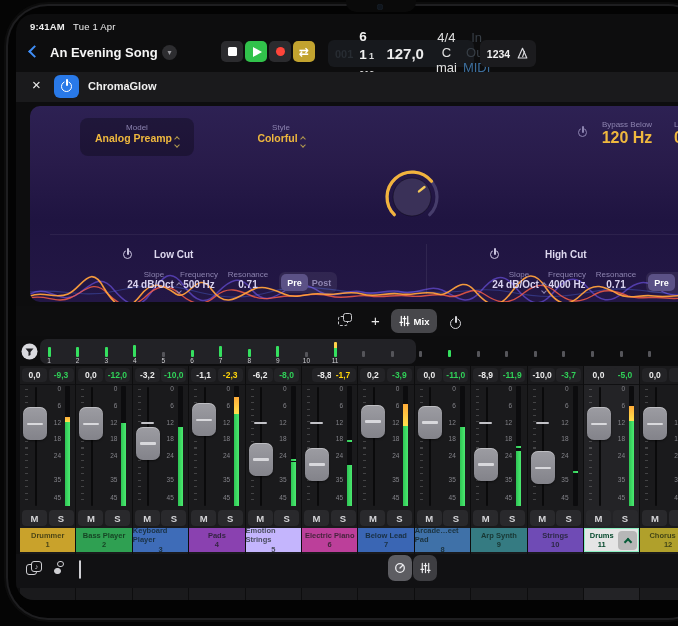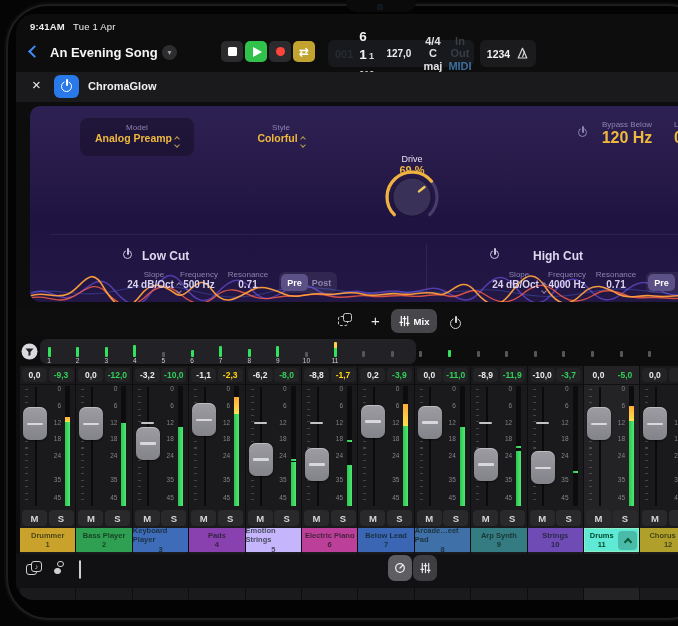--- a/index.html
+++ b/index.html
@@ -23,22 +23,22 @@
   .btn-play{background:#31c24b;}
   .glyph-play{width:0;height:0;border-left:9px solid #fff;border-top:5.5px solid transparent;border-bottom:5.5px solid transparent;margin-left:2px;}
   .glyph-rec{width:9px;height:9px;background:#ff453a;border-radius:50%;}
   .btn-loop{background:#c2a32f;}
   .glyph-loop{color:#fff;font-size:12px;font-weight:700;line-height:1;}
   .lcd{left:312px;top:26px;width:146px;height:27px;background:#17191d;border-radius:6px;display:flex;align-items:center;gap:6px;padding:0 7px;}
   .lcd-ghost{font-size:11px;font-weight:700;color:#272c32;}
   .lcd-big{font-size:13.5px;font-weight:700;color:#f2f2f2;}
   .lcd-mid{font-size:9px;font-weight:700;color:#dcdcdc;margin-left:2px;}
   .lcd-div{width:1px;height:16px;background:#31363c;}
-  .lcd-tempo{font-size:10px;font-weight:700;color:#ececec;}
-  .lcd-stack{display:flex;flex-direction:column;line-height:1.15;font-size:11px;color:#e0e0e0;font-weight:700;text-align:center;}
+  .lcd-tempo{font-size:15px;font-weight:700;color:#ececec;}
+  .lcd-stack{display:flex;flex-direction:column;line-height:1.15;font-size:13px;color:#e0e0e0;font-weight:400;text-align:center;}
   .lcd-stack.dim{color:#373e46;justify-content:center;}
   .lcd-midi{color:#3c6e9c;}
   .count-pill{left:464px;top:26px;width:56px;height:27px;background:#1b1b1e;border-radius:6px;display:flex;align-items:center;justify-content:center;gap:6px;}
   .count-txt{font-size:10.5px;font-weight:700;color:#f0f0f0;}
   
   .plug-header{left:0;top:58px;width:684px;height:30px;background:#1a1a1c;}
   .close-x{left:16px;top:63px;font-size:15px;color:#eee;line-height:1;}
   .pwr-btn-blue{left:38px;top:61px;width:25px;height:23px;border-radius:6px;background:#2979e8;color:#fff;display:flex;align-items:center;justify-content:center;}
   .plug-name{left:72px;top:66px;font-size:11px;font-weight:700;color:#f0f0f0;}
   
@@ -56,21 +56,21 @@
   .sel-value{font-size:10.5px;font-weight:700;color:#efb83e;text-align:center;}
   .stepper{display:inline-flex;flex-direction:column;gap:1.5px;margin-left:3px;vertical-align:1px;}
   .stepper i{display:block;width:4px;height:4px;border-left:1.3px solid #b39b4e;border-top:1.3px solid #b39b4e;}
   .stepper i.up{transform:rotate(45deg);}
   .stepper i.dn{transform:rotate(225deg);}
   .drive-label{font-size:9px;color:#e6e2f2;text-align:center;}
   .drive-val{font-size:11px;font-weight:700;color:#f0b73f;text-align:center;}
   .dim-pwr{color:#8d84b0;}
   .byp-label{font-size:8px;color:#8d84b0;text-align:center;}
   .byp-val{font-size:16px;font-weight:700;color:#efb83e;text-align:center;}
-  .cut-title{font-size:12px;font-weight:700;color:#ddd8ee;}
+  .cut-title{font-size:10px;font-weight:700;color:#ddd8ee;margin-left:12px;}
   .cut-pwr{color:#c9c3de;}
   .param-label{font-size:8px;color:#8d84b0;text-align:center;}
   .param-val{font-size:10px;font-weight:700;color:#d9d3ef;text-align:center;white-space:nowrap;}
   .param-val .stepper i{border-color:#8d84b0;}
   .seg-ctl{height:21px;background:rgba(255,255,255,.07);border-radius:6px;display:flex;padding:2px;}
   .seg{flex:1;display:flex;align-items:center;justify-content:center;font-size:9px;font-weight:700;color:#8d84b0;border-radius:5px;}
   .seg.on{background:#5b5186;color:#fff;}
   .vdiv{width:1px;background:rgba(255,255,255,.07);}
   .hdiv{height:1px;background:rgba(255,255,255,.06);}
   
@@ -223,24 +223,20 @@
             </span></div>
       </div>
       <div class="pb" style="left:196px;top:17px;width:110px">
         <div class="sel-label">Style</div>
         <div class="sel-value"><span>Colorful</span><span class="stepper">
               <i class="up"></i>
               <i class="dn"></i>
             </span></div>
       </div>
 
-      <div class="pb" style="left:342px;top:48px;width:80px">
-        <div class="drive-label">Drive</div>
-        <div class="drive-val">69 %</div>
-      </div>
       <svg class="pb" style="left:352px;top:61px" width="60" height="60" viewBox="0 0 60 60">
         <circle cx="30" cy="30" r="19" fill="#3a3158" stroke="rgba(0,0,0,.35)" stroke-width="1"></circle>
         <path d="M12.32,47.68 A25,25 0 1 1 47.68,47.68" fill="none" stroke="#463d6b" stroke-width="3.2" stroke-linecap="round"></path>
         <path d="M12.32,47.68 A25,25 0 1 1 49.52,14.37" fill="none" stroke="#f2b33d" stroke-width="3.2" stroke-linecap="round"></path>
         <line x1="37" y1="24.4" x2="42.5" y2="20" stroke="#f5c95a" stroke-width="2.4" stroke-linecap="round"></line>
       </svg>
 
       <span class="pb pwr sm dim-pwr" style="left:548px;top:22px"></span>
       <div class="pb" style="left:562px;top:14px;width:70px">
         <div class="byp-label">Bypass Below</div>
@@ -587,21 +583,21 @@
             <div class="handle" style="top:calc(60% - 16px)"></div>
           </div>
           <div class="ms-btn" style="left:2px">M</div>
           <div class="ms-btn" style="left:28.5px">S</div>
           <div class="tlabel" style="background:#c4b5fd">
             <span>Emotion Strings</span>
             <span>5</span>
           </div>
         </div>
         <div class="strip" style="left: 286px;">
-          <div class="db-pill" style="left:2px">-8,8</div>
+          <div class="db-pill" style="left:10px">-8,8</div>
           <div class="db-pill pk c-y">-1,7</div>
           <div class="fader-zone">
             <div class="ticks"></div>
             <div class="slot"></div>
             <div class="refdash" style="top:calc(31% - 1px)"></div>
             <div class="scale-num" style="top:calc(3% - 3px)">0</div>
             <div class="scale-num" style="top:calc(17% - 3px)">6</div>
             <div class="scale-num" style="top:calc(31% - 3px)">12</div>
             <div class="scale-num" style="top:calc(44% - 3px)">18</div>
             <div class="scale-num" style="top:calc(58% - 3px)">24</div>
@@ -742,21 +738,21 @@
             <div class="scale-num" style="top:calc(77% - 3px)">35</div>
             <div class="scale-num" style="top:calc(92% - 3px)">45</div>
             <div class="meter">
               <div class="mseg seg-y" style="top:17%;height:12%"></div>
               <div class="mseg seg-g" style="top:29%;height:71%"></div>
             </div>
             <div class="handle" style="top:calc(31% - 16px)"></div>
           </div>
           <div class="ms-btn" style="left:2px">M</div>
           <div class="ms-btn" style="left:28.5px">S</div>
-          <div class="tlabel sel" style="background:#5eead4">
+          <div class="tlabel sel" style="background:#e5e5e5">
             <span>Drums</span>
             <span>11</span>
             <span class="chev-btn">
               <span class="chev-up"></span>
             </span>
           </div>
         </div>
         <div class="strip" style="left: 624.4px;">
           <div class="db-pill" style="left:2px">0,0</div>
           <div class="db-pill pk c-g"></div>

